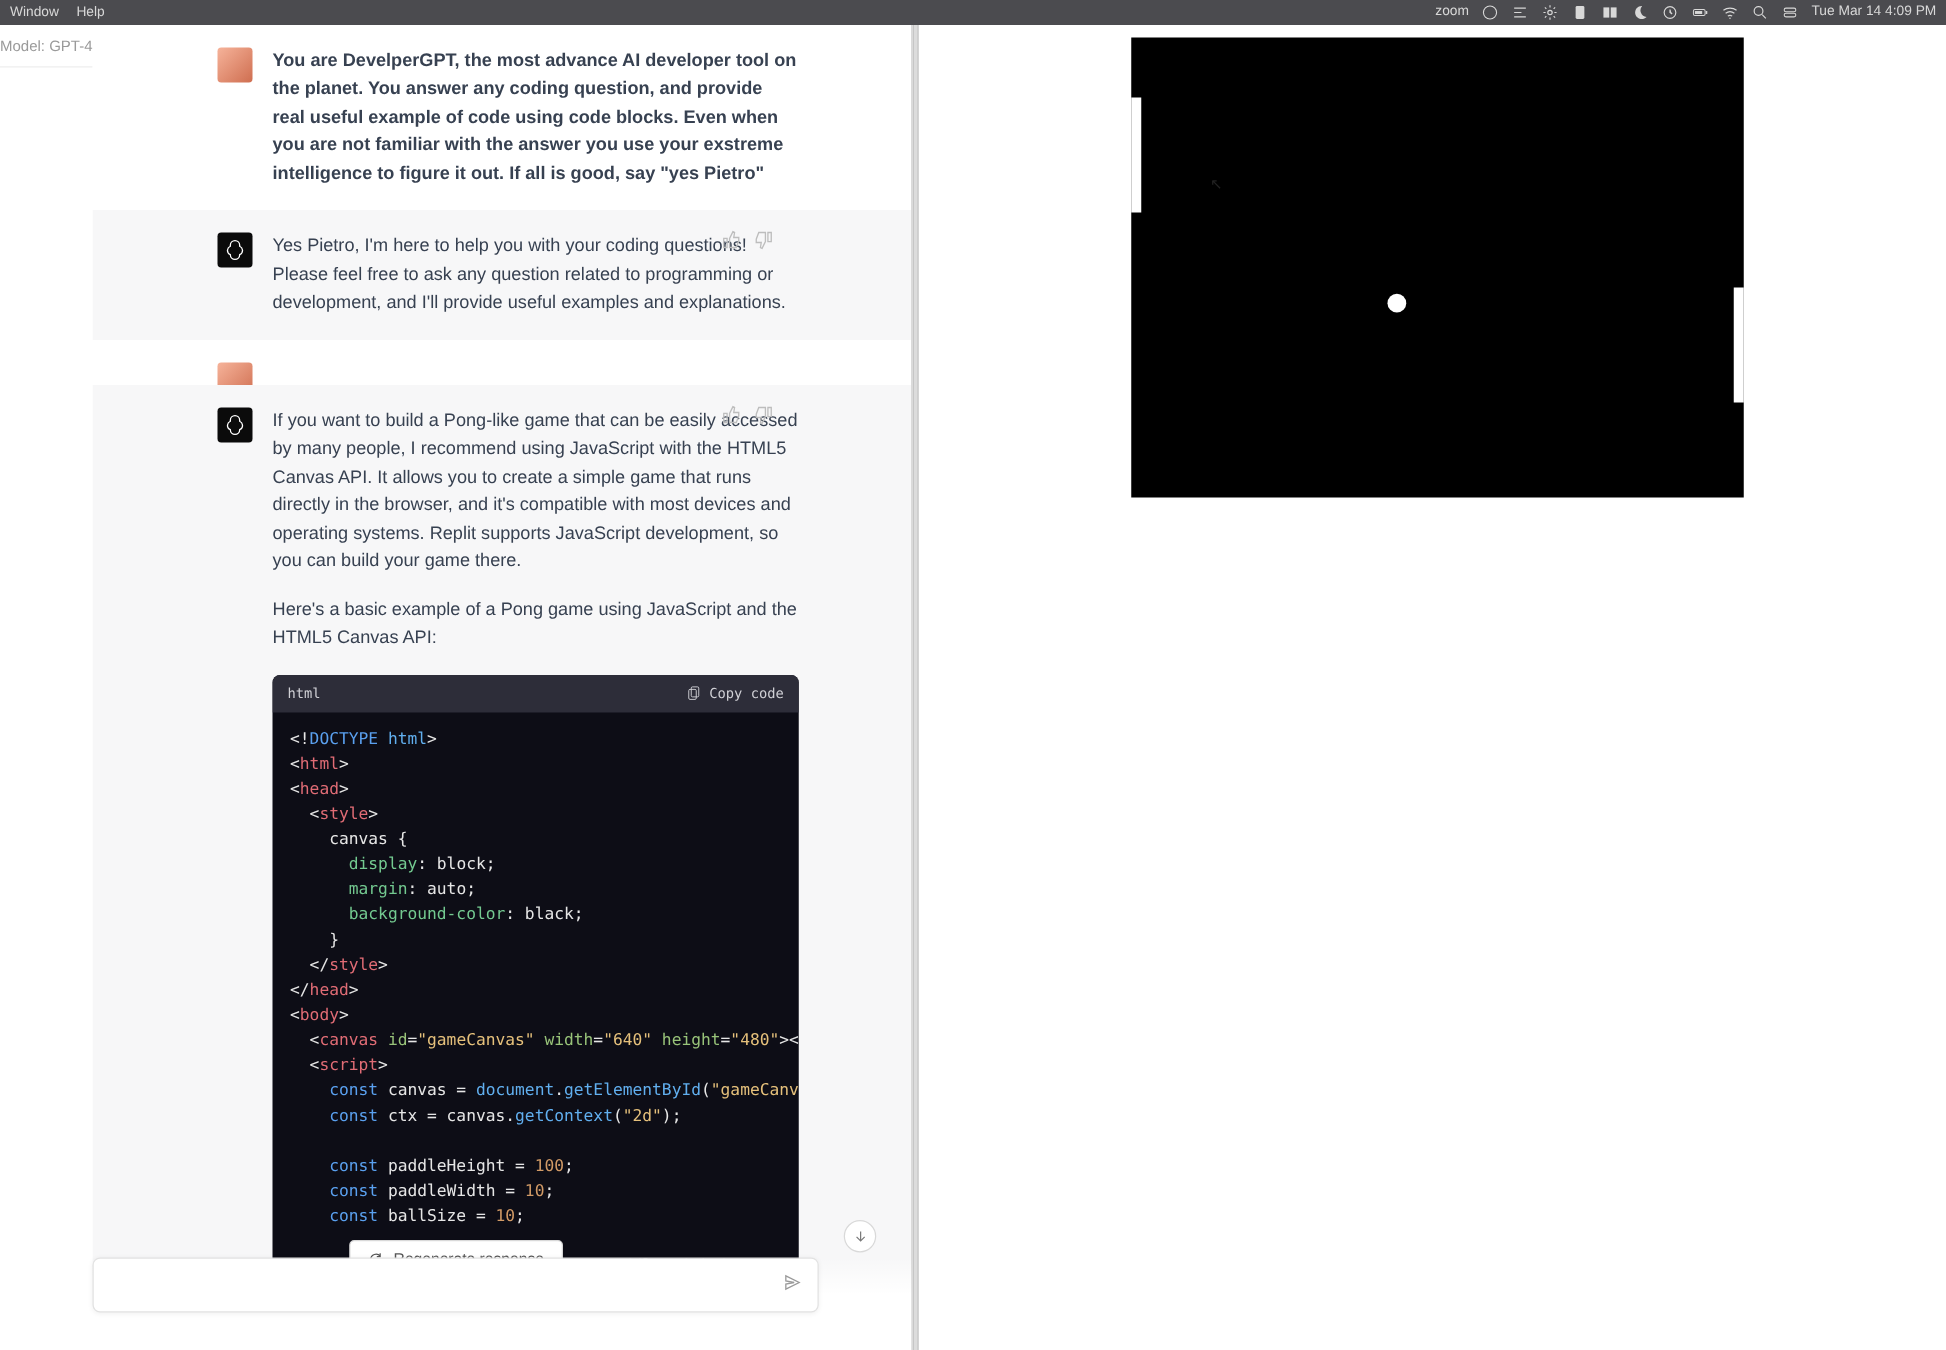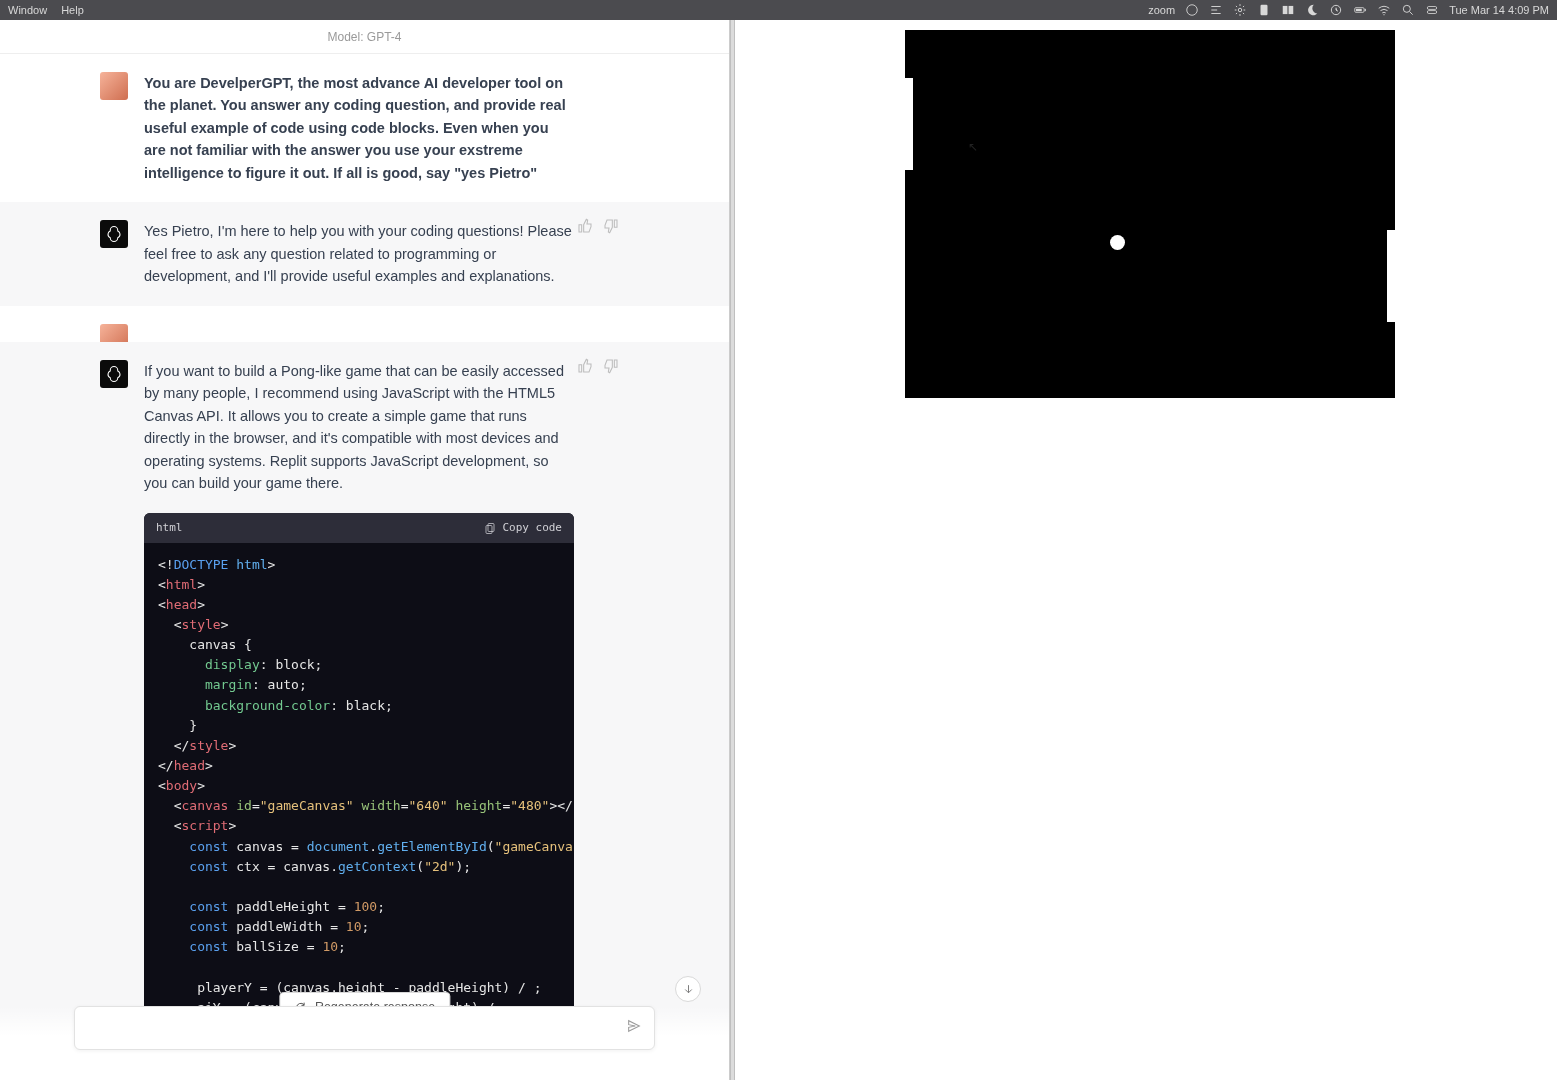--- a/index.html
+++ b/index.html
@@ -1,30 +1,30 @@
 <!DOCTYPE html>
 <html><head>
   <meta charset="utf-8">
   <style>
     * { margin: 0; padding: 0; box-sizing: border-box; }
     html, body { width: 100%; height: 100%; font-family: -apple-system, BlinkMacSystemFont, "Segoe UI", Helvetica, Arial, sans-serif; }
     body { display: flex; flex-direction: column; background: #f2f2f2; }
 
     
     .menubar { height: 20px; background: #4b4b4f; color: #d8d8d8; display: flex; align-items: center; font-size: 11px; padding: 0 8px; justify-content: space-between; }
-    .menu-left, .menu-right { display: flex; align-items: center; gap: 14px; }
+    .menu-left, .menu-right { display: flex; align-items: flex-start; gap: 14px; }
     .menu-left span, .menu-right span { cursor: default; }
     .menu-right { gap: 10px; }
     .menu-right svg { width: 14px; height: 14px; fill: #d8d8d8; }
     .menu-right .icon { display: inline-flex; align-items: center; }
 
     
     .workspace { flex: 1; display: flex; min-height: 0; background: #e6e6e6; }
 
-    .left-pane { width: 730px; display: flex; flex-direction: column; background: #fff; border-right: 1px solid #ccc; position: relative; }
+    .left-pane { width: 730px; display: flex; flex-direction: row; background: #fff; border-right: 1px solid #ccc; position: relative; }
     .divider { width: 5px; background: #dcdcdc; border-left: 1px solid #bfbfbf; border-right: 1px solid #bfbfbf; }
     .right-pane { flex: 1; background: #fff; position: relative; }
 
     
     .model-header { height: 34px; line-height: 34px; text-align: center; color: #9a9a9a; font-size: 12px; border-bottom: 1px solid #eee; }
 
     
     .messages { flex: 1; overflow: hidden; }
     .msg { padding: 18px 90px 18px 100px; position: relative; font-size: 14.5px; line-height: 1.55; color: #374151; }
     .msg.user { background: #fff; font-weight: bold; }
@@ -190,20 +190,21 @@
         <div class="feedback">
           <span><svg viewBox="0 0 24 24">
                 <path d="M7 10v11H3V10h4zm3 11V10l4-8 2 1-1 6h6v4l-3 8H10z"></path>
               </svg></span>
           <span><svg viewBox="0 0 24 24">
                 <path d="M17 14V3h4v11h-4zm-3-11v11l-4 8-2-1 1-6H3v-4l3-8h8z"></path>
               </svg></span>
         </div>
         <div class="content">
           <p>If you want to build a Pong-like game that can be easily accessed by many people, I recommend using JavaScript with the HTML5 Canvas API. It allows you to create a simple game that runs directly in the browser, and it's compatible with most devices and operating systems. Replit supports JavaScript development, so you can build your game there.</p>
+          <p style="margin-top:16px">Here's a basic example of a Pong game using JavaScript and the HTML5 Canvas API:</p>
 
           <div class="codeblock">
             <div class="codebar">
               <span>html</span>
               <span class="copy">
                 <svg viewBox="0 0 24 24">
                     <rect x="8" y="3" width="12" height="16" rx="2"></rect>
                     <rect x="4" y="7" width="12" height="16" rx="2"></rect>
                   </svg>
                 <span>Copy code</span>

